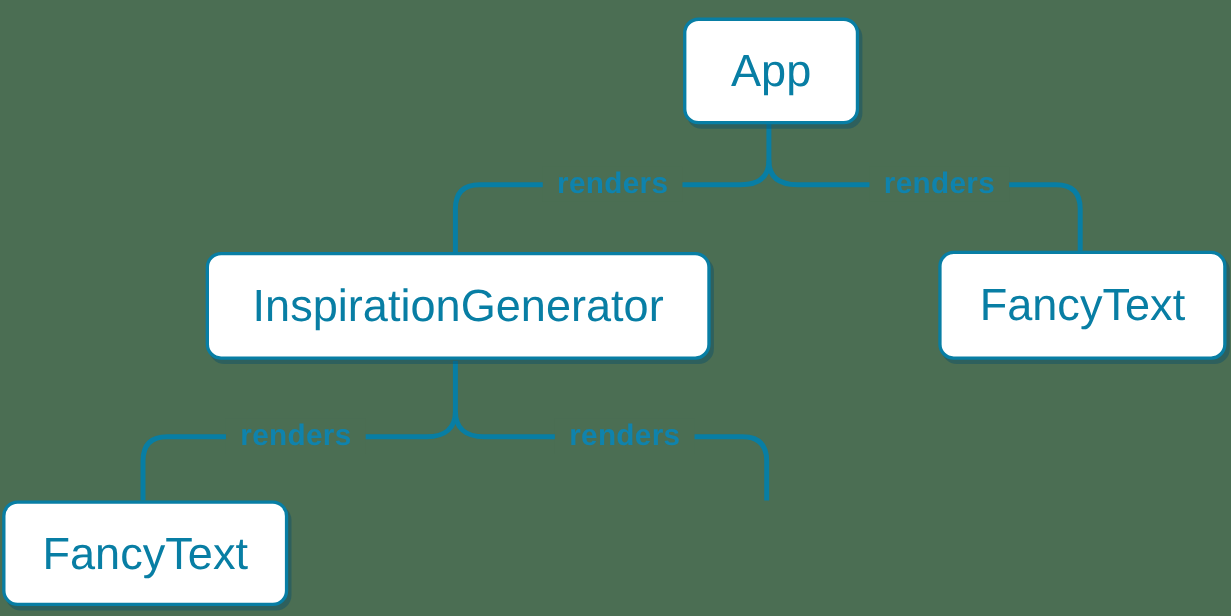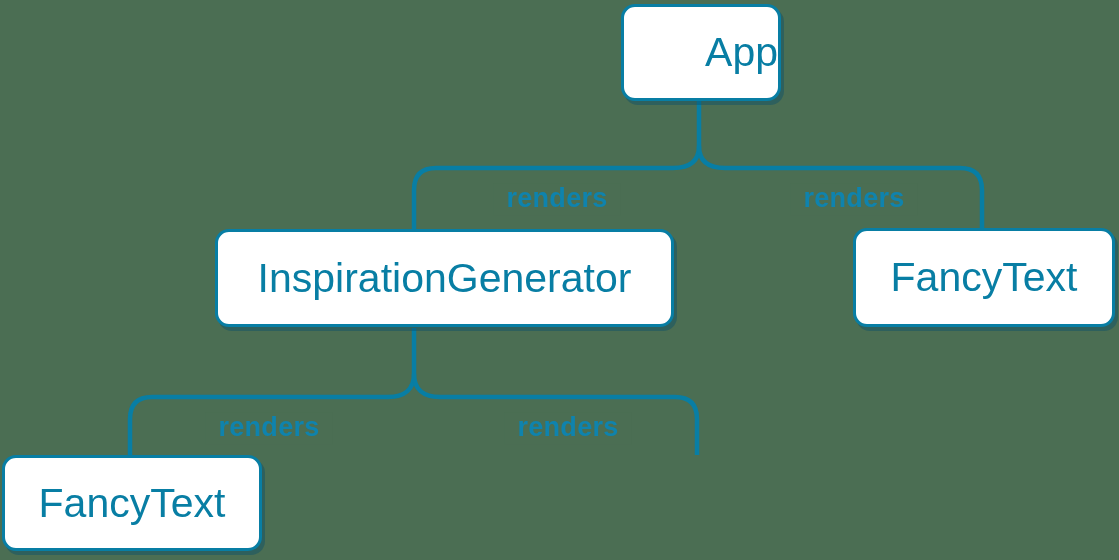--- a/index.html
+++ b/index.html
@@ -27,39 +27,38 @@
     position:absolute;
     transform:translate(-50%,-50%);
     background:var(--background);
     color:var(--edge-label-color);
     font-size:27px;
     font-weight:700;
     letter-spacing:.3px;
     padding:1px 13px;
     white-space:nowrap;
     line-height:1.1;
-    margin-top:32px;
   }
   .node{
     position:absolute;
     box-sizing:border-box;
     background:var(--node-bg);
     border:3px solid var(--stroke);
     border-radius:14px;
     box-shadow:3px 4px 0 var(--shadow);
     display:flex;
     align-items:center;
     justify-content:center;
     color:var(--stroke);
     font-size:41px;
     font-weight:400;
     white-space:nowrap;
   }
-  .node-app{left:621px;top:4px;width:160px;height:97px;justify-content:flex-end;}
-  .node-ig{left:215px;top:229px;width:459px;height:98px;}
+  .node-app{left:621px;top:16px;width:160px;height:97px;}
+  .node-ig{left:187px;top:229px;width:459px;height:98px;}
   .node-ft-right{left:853px;top:228px;width:262px;height:99px;}
   .node-ft-left{left:2px;top:455px;width:260px;height:96px;}
   .node-cr{left:568px;top:455px;width:264px;height:96px;}
   .lbl-1{left:557px;top:167px;}
   .lbl-2{left:854px;top:167px;}
   .lbl-3{left:269px;top:396px;}
   .lbl-4{left:568px;top:396px;}
 </style>
 </head>
 <body>

